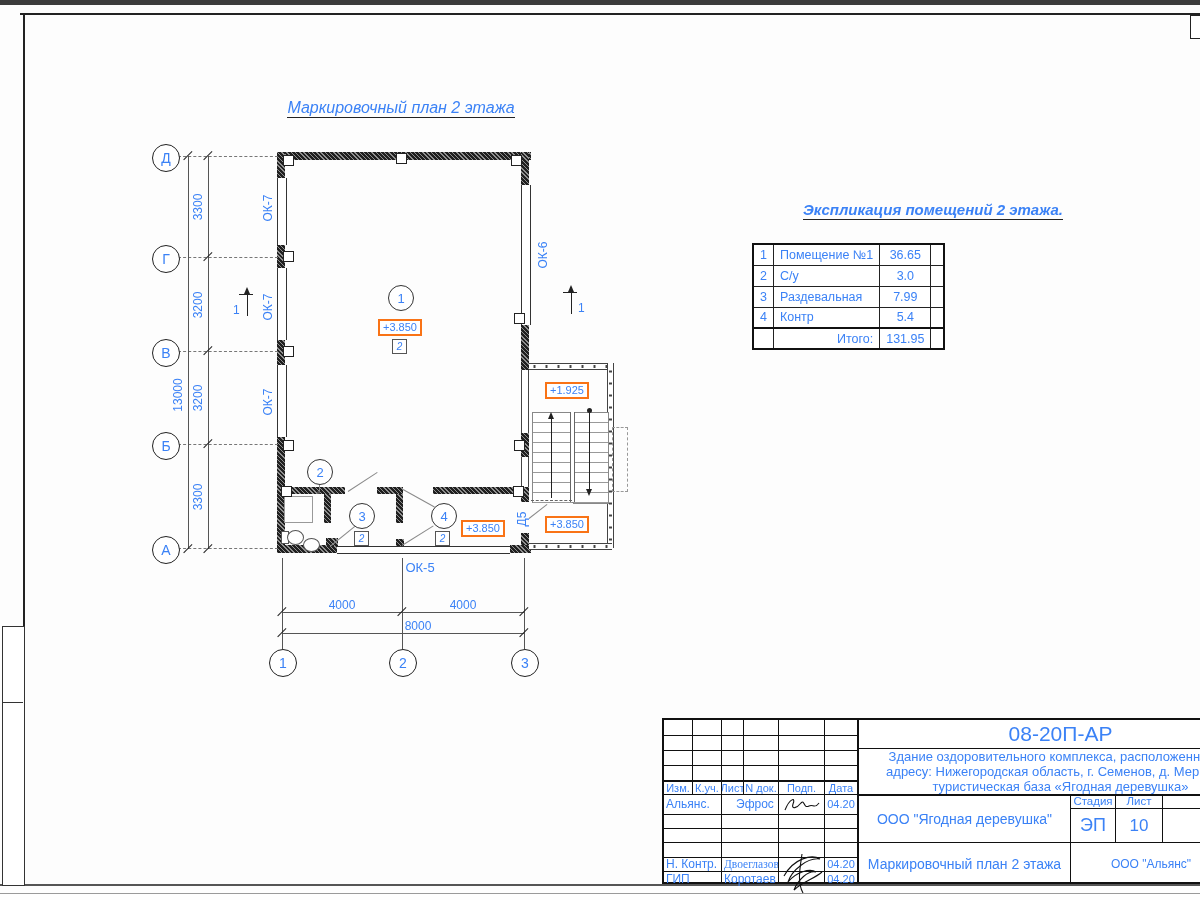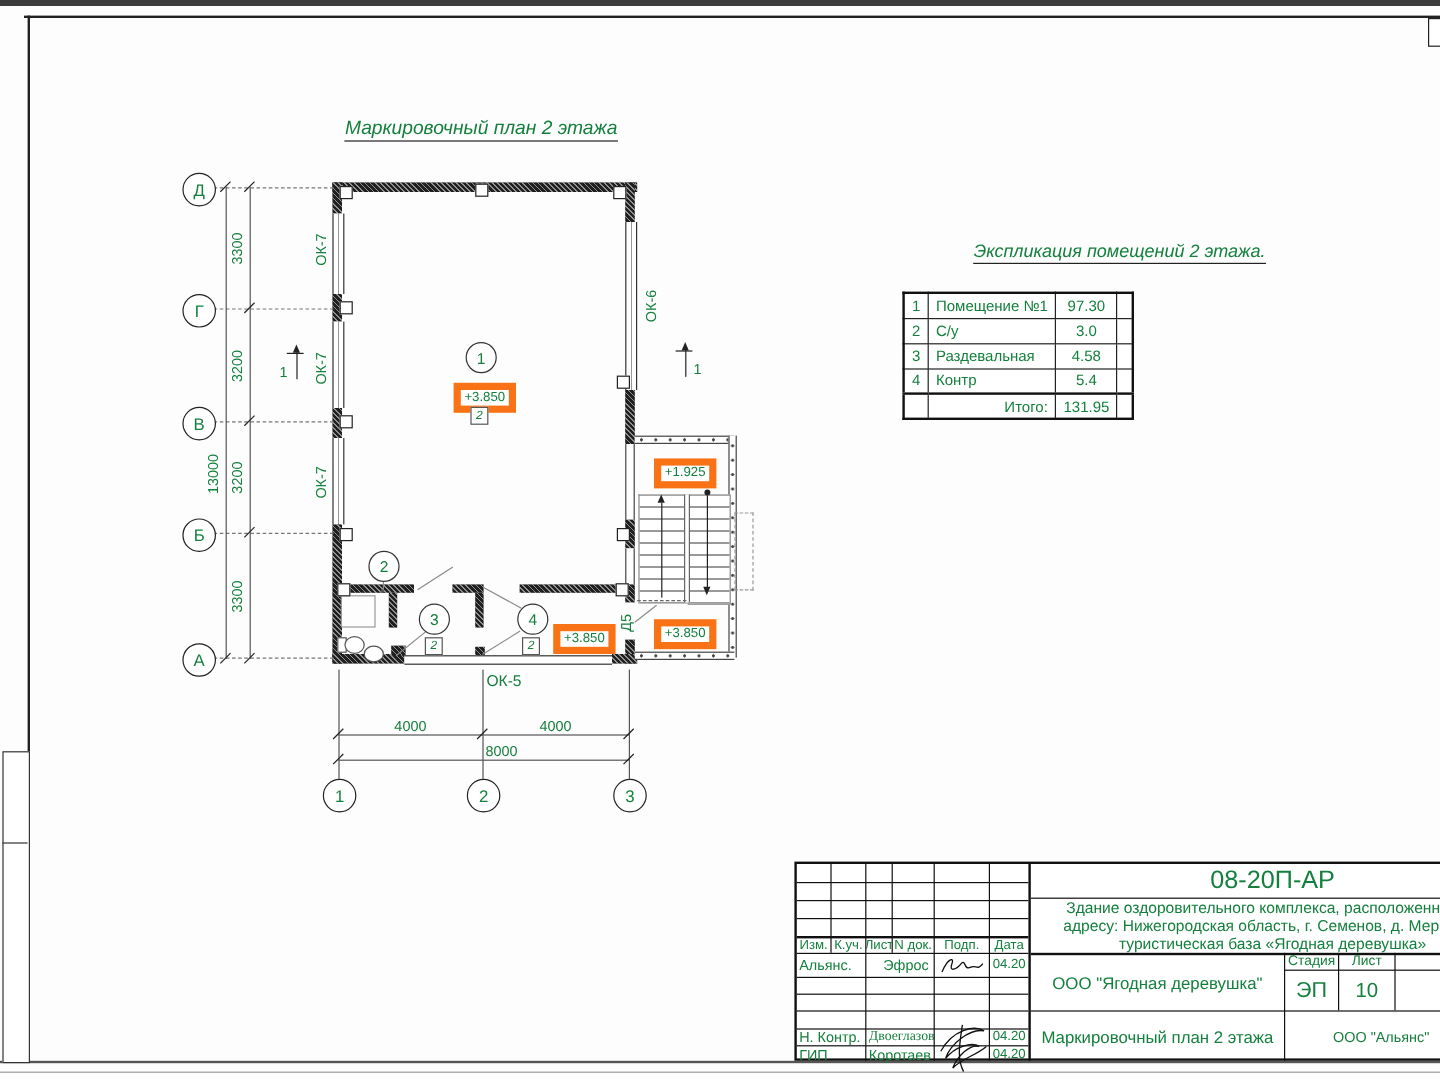--- a/index.html
+++ b/index.html
@@ -1,37 +1,37 @@
 <!DOCTYPE html>
 <html><head>
 <meta charset="utf-8">
 <style>
   html,body{margin:0;padding:0;background:#e8e8e8;}
   .sheet{position:relative;width:1200px;height:900px;background:#fdfdfd;overflow:hidden;
-         font-family:"Liberation Sans", sans-serif;color:#15803d;}
+         font-family:"Liberation Sans", sans-serif;color:#3b82f6;}
   .abs{position:absolute;}
   .hatch{background-color:#1f1f1f;
          background-image:repeating-linear-gradient(45deg, rgba(255,255,255,.5) 0 1px, transparent 1px 3px);}
   .win-v{border-left:1px solid #333;border-right:1px solid #333;
          background:linear-gradient(to right,#fff 0 44%,#999 44% 56%,#fff 56% 100%);}
   .win-h{border-top:1px solid #333;border-bottom:1px solid #333;
          background:linear-gradient(to bottom,#fff 0 44%,#999 44% 56%,#fff 56% 100%);}
   .thin-v{border-left:1px solid #444;border-right:1px solid #444;background:#fff;}
   .dotwall-h{border-top:1px solid #444;border-bottom:1px solid #444;background-color:#fff;
              background-image:radial-gradient(circle, #444 1.2px, transparent 1.5px);background-size:12px 5px;background-position:center;}
   .dotwall-v{border-left:1px solid #444;border-right:1px solid #444;background-color:#fff;
              background-image:radial-gradient(circle, #444 1.2px, transparent 1.5px);background-size:5px 12px;background-position:center;}
   .psq{width:9px;height:9px;border:1px solid #222;background:#fff;z-index:6;}
   .ac{width:26px;height:26px;border:1.3px solid #222;border-radius:50%;background:#fff;
       display:flex;align-items:center;justify-content:center;font-size:14px;z-index:4;}
   .rc{width:24px;height:24px;border:1.2px solid #333;border-radius:50%;background:#fff;
       display:flex;align-items:center;justify-content:center;font-size:13px;z-index:5;}
   .tsq{width:13px;height:13px;border:1px solid #555;background:#fff;font-style:italic;font-size:10px;
        display:flex;align-items:center;justify-content:center;z-index:5;}
-  .elev{border:6px solid #f97316;background:#fff;font-size:11px;line-height:13px;padding:0 3px;z-index:5;white-space:nowrap;}
+  .elev{border:2px solid #f97316;background:#fff;font-size:11px;line-height:13px;padding:0 3px;z-index:5;white-space:nowrap;}
   .lbl{font-size:12px;white-space:nowrap;z-index:5;}
   .vtext{width:60px;text-align:center;transform:rotate(-90deg);font-size:12px;z-index:5;}
   .ctext{text-align:center;font-size:12px;z-index:5;}
   .dline{background:#555;z-index:2;}
   .tick{width:12px;height:1.4px;background:#222;transform:rotate(-45deg);z-index:3;}
   .axline{border-top:1px dashed #777;z-index:1;}
   .leader{height:1px;background:#8a8a8a;transform-origin:0 50%;z-index:2;}
   .flight{border:1px solid #888;background-image:repeating-linear-gradient(to bottom, transparent 0 9px, #999 9px 10px);background-color:#fff;}
   .tri-up{width:0;height:0;border-left:3.5px solid transparent;border-right:3.5px solid transparent;border-bottom:7px solid #222;z-index:4;}
   .tri-down{width:0;height:0;border-left:3.5px solid transparent;border-right:3.5px solid transparent;border-top:7px solid #222;z-index:4;}
@@ -205,42 +205,42 @@
     <div class="abs tick" style="left:276px;top:632px;"></div>
     <div class="abs tick" style="left:518px;top:632px;"></div>
     <div class="abs ctext" style="left:312px;top:598px;width:60px;">4000</div>
     <div class="abs ctext" style="left:433px;top:598px;width:60px;">4000</div>
     <div class="abs ctext" style="left:388px;top:619px;width:60px;">8000</div>
     <div class="abs ac" style="left:269px;top:649px;">1</div>
     <div class="abs ac" style="left:389px;top:649px;">2</div>
     <div class="abs ac" style="left:511px;top:649px;">3</div>
   </div>
 
-  <div class="abs ctext" style="left:783px;top:201px;width:300px;font-size:15px;">
+  <div class="abs ctext" style="left:783px;top:201px;width:300px;font-size:15px;font-weight:bold;">
     <span class="u-title">Экспликация помещений 2 этажа.</span>
   </div>
 
   <table class="expl abs" style="left:752px;top:243px;">
     <tbody>
     <tr style="height:21px;">
       <td>1</td>
       <td style="text-align:left;">Помещение №1</td>
-      <td>97.30</td>
+      <td>36.65</td>
       <td></td>
     </tr>
     <tr style="height:21px;">
       <td>2</td>
       <td style="text-align:left;">С/у</td>
       <td>3.0</td>
       <td></td>
     </tr>
     <tr style="height:21px;">
       <td>3</td>
       <td style="text-align:left;">Раздевальная</td>
-      <td>4.58</td>
+      <td>7.99</td>
       <td></td>
     </tr>
     <tr style="height:21px;">
       <td>4</td>
       <td style="text-align:left;">Контр</td>
       <td>5.4</td>
       <td></td>
     </tr>
     <tr class="tot" style="height:21px;">
       <td></td>

